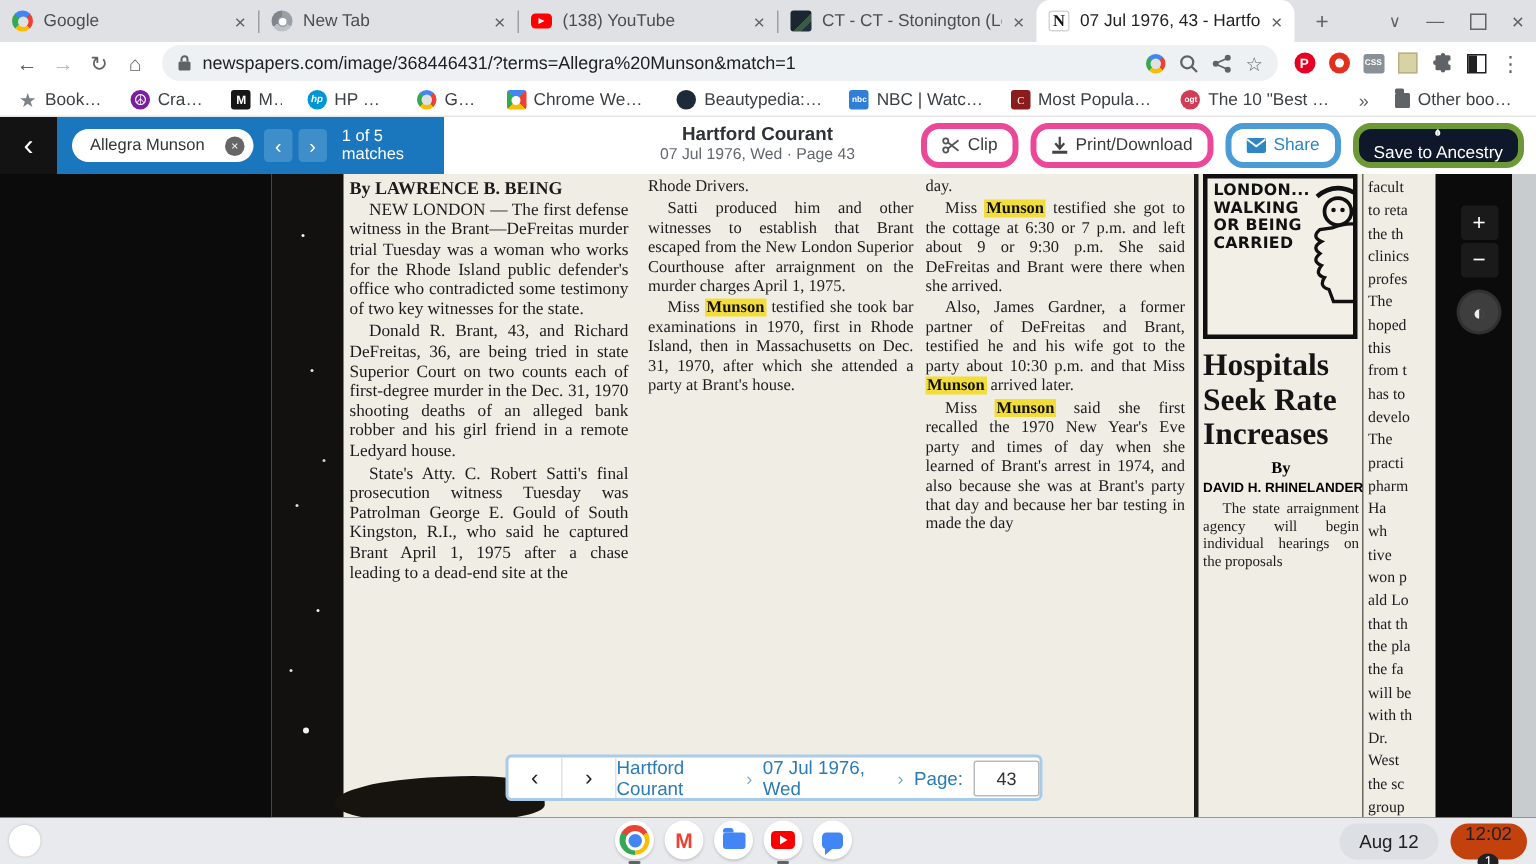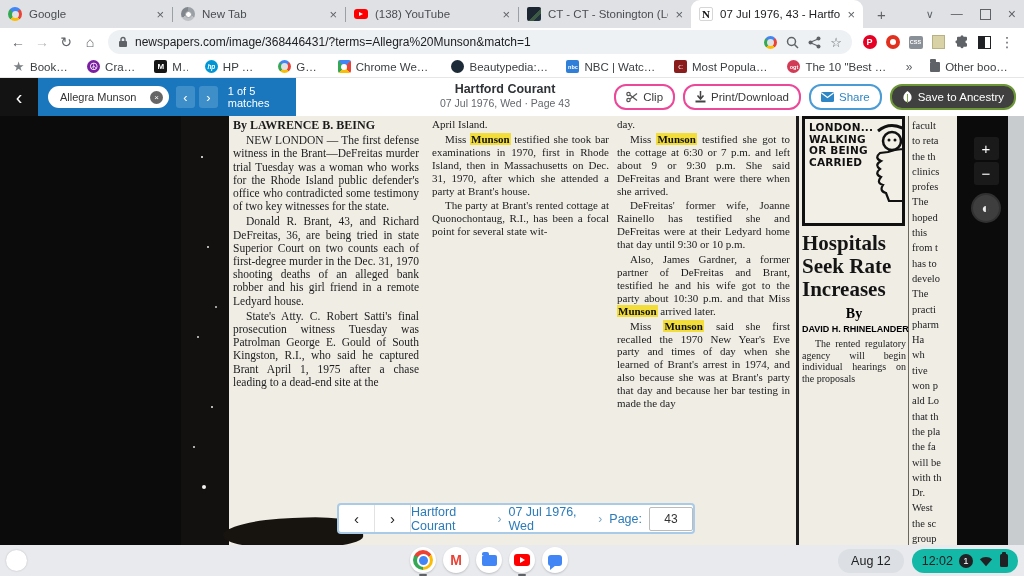--- a/index.html
+++ b/index.html
@@ -76,24 +76,24 @@
   .vh-search{width:258px;height:38px;background:#1a76bd;display:flex;align-items:center;flex:none;}
   .srch-pill{width:126px;height:22px;background:#fff;border-radius:12px;margin-left:10px;display:flex;align-items:center;padding:0 6px 0 10px;box-sizing:border-box;}
   .srch-pill input{border:0;outline:0;width:88px;font-size:11px;color:#333;background:transparent;font-family:"Liberation Sans",sans-serif;}
   .srch-clear{width:13px;height:13px;border-radius:50%;background:#666;color:#fff;font-size:8px;display:flex;align-items:center;justify-content:center;margin-left:auto;}
   .srch-nav{width:20px;height:22px;background:#3e8ec9;border-radius:3px;color:#fff;font-size:13px;display:flex;align-items:center;justify-content:center;margin-left:7px;}
   .srch-matches{color:#fff;font-size:11px;margin-left:10px;}
   .vh-title{position:absolute;left:505px;top:4px;transform:translateX(-50%);text-align:center;width:240px;}
   .vh-title .t1{font-size:12.5px;color:#2f3337;font-weight:600;}
   .vh-title .t2{font-size:10.5px;color:#63676c;margin-top:1px;}
   .vh-actions{margin-left:auto;display:flex;align-items:center;gap:8px;padding-right:8px;}
-  .pillbtn{height:22px;border:2px solid #ec4899;border-radius:12px;background:#fff;display:flex;align-items:center;gap:5px;
+  .pillbtn{height:22px;border:4px solid #ec4899;border-radius:12px;background:#fff;display:flex;align-items:center;gap:5px;
     padding:0 10px;font-size:11.5px;color:#3a3a3a;white-space:nowrap;}
   .pillbtn.share{border-color:#4b9bd5;color:#2e86c4;}
-  .pillbtn.save{background:#404040;border-color:#6d9836;color:#fff;}
+  .pillbtn.save{background:#0f172a;border-color:#6d9836;color:#fff;flex-direction:column;}
 
   
   .canvas{position:absolute;top:116px;left:0;height:429px;width:1024px;background:#0b0b0b;overflow:hidden;}
   .paper{position:absolute;left:181px;top:0;width:776px;height:429px;background:#f0ede5;}
   .film-edge{position:absolute;left:0;top:0;width:48px;height:429px;background:#13110f;}
   .film-edge::after{content:"";position:absolute;left:20px;top:40px;width:2px;height:2px;background:#fff;border-radius:50%;
     box-shadow:6px 90px 0 #e8e8e8, -4px 180px 0 #ddd, 10px 250px 0 #eee, 2px 330px 0 1px #f2f2f2, 14px 150px 0 #cfcfcf, -8px 290px 0 #e0e0e0;}
   .smudge{position:absolute;left:42px;top:402px;width:140px;height:30px;background:#17140f;border-radius:50% 40% 30% 50%;transform:rotate(-2deg);}
 
   .np{font-family:"Liberation Serif","DejaVu Serif",serif;color:#1c1c1c;text-align:justify;}
@@ -105,21 +105,21 @@
   .col3{position:absolute;left:436px;top:2px;width:173px;font-size:11px;line-height:12.9px;}
   .divider1{position:absolute;left:615px;top:0;width:3px;height:429px;background:#1c1c1c;}
   .divider2{position:absolute;left:727px;top:0;width:1px;height:429px;background:#6a675f;}
   .col4{position:absolute;left:621px;top:0;width:104px;}
   .cartoon-box{width:103px;height:110px;border:3px solid #101010;box-sizing:border-box;position:relative;overflow:hidden;background:#f2efe7;}
   .cartoon-cap{position:absolute;left:4px;top:3px;font-family:"DejaVu Sans",sans-serif;font-weight:700;font-size:10.5px;line-height:11.5px;
     white-space:pre-line;color:#111;text-align:left;letter-spacing:.2px;}
   .cartoon-fig{position:absolute;right:-8px;top:2px;}
   .headline2{font-family:"Liberation Serif",serif;font-weight:700;font-size:21px;line-height:23px;white-space:pre-line;
     color:#141414;margin-top:6px;text-align:left;}
-  .by2{font-family:"Liberation Serif",serif;font-weight:700;font-size:14px;text-align:center;margin-top:5px;}
+  .by2{font-family:"Liberation Serif",serif;font-weight:700;font-size:11px;text-align:center;margin-top:5px;}
   .byline2{font-family:Liberation Sans, sans-serif;font-weight:700;font-size:9px;text-align:center;margin:2px 0 4px 0;white-space:nowrap;}
   .col4 .body{font-size:10px;line-height:11.6px;}
   .col5{position:absolute;left:731px;top:2px;width:44px;font-size:10.5px;line-height:15.3px;white-space:pre-line;
     font-family:"Liberation Serif",serif;color:#1c1c1c;overflow:hidden;height:427px;text-align:left;}
   mark{background:#f2dd3a;color:#111;padding:0 1px;font-weight:600;}
 
   .scrollstrip{position:absolute;right:0;top:0;width:16px;height:429px;background:#c9cccf;}
 
   
   .zctrl{position:absolute;right:25px;top:21px;width:26px;display:flex;flex-direction:column;align-items:center;}
@@ -150,21 +150,21 @@
   .ic-chrome::after{content:"";width:9px;height:9px;border-radius:50%;background:#4285f4;border:2px solid #fff;}
   .ic-gmail{color:#ea4335;font-weight:700;font-size:14px;}
   .ic-folder{width:15px;height:11px;background:#4285f4;border-radius:2px;position:relative;}
   .ic-folder::before{content:"";position:absolute;top:-3px;left:0;width:7px;height:3px;background:#4285f4;border-radius:2px 2px 0 0;}
   .ic-yt{width:16px;height:12px;background:#f00;border-radius:3px;display:flex;align-items:center;justify-content:center;}
   .ic-yt::after{content:"";width:0;height:0;border-left:5px solid #fff;border-top:3px solid transparent;border-bottom:3px solid transparent;}
   .ic-chat{width:14px;height:11px;background:#4285f4;border-radius:3px;position:relative;}
   .ic-chat::after{content:"";position:absolute;bottom:-4px;left:2px;border-top:5px solid #4285f4;border-right:6px solid transparent;}
   .tray{margin-left:auto;display:flex;align-items:center;margin-right:6px;gap:8px;}
   .datepill{background:#dcdfe3;border-radius:13px;height:24px;display:flex;align-items:center;padding:0 13px;font-size:12.5px;color:#202124;}
-  .statuspill{background:#14b8a6;border-radius:13px;height:24px;display:flex;align-items:center;gap:6px;padding:0 10px;font-size:12.5px;color:#202124;}
+  .statuspill{background:#c2410c;border-radius:13px;height:24px;display:flex;align-items:center;gap:6px;padding:0 10px;font-size:12.5px;color:#202124;flex-direction:column;}
   .badge{width:14px;height:14px;border-radius:50%;background:#202124;color:#fff;font-size:9.5px;display:flex;align-items:center;justify-content:center;}
   .battery{width:8px;height:13px;background:#202124;border-radius:1.5px;position:relative;margin-left:1px;}
   .battery::before{content:"";position:absolute;top:-2px;left:2px;width:4px;height:2px;background:#202124;border-radius:1px 1px 0 0;}
 </style>
 </head>
 <body>
 
 <div class="screen">
 
   <div class="tabstrip">
@@ -364,29 +364,28 @@
       <div class="smudge"></div>
 
       <div class="np col1">
         <p class="byl">By LAWRENCE B. BEING</p>
         <p>NEW LONDON — The first defense witness in the Brant—DeFreitas murder trial Tuesday was a woman who works for the Rhode Island public defender's office who contradicted some testimony of two key witnesses for the state.</p>
         <p>Donald R. Brant, 43, and Richard DeFreitas, 36, are being tried in state Superior Court on two counts each of first-degree murder in the Dec. 31, 1970 shooting deaths of an alleged bank robber and his girl friend in a remote Ledyard house.</p>
         <p>State's Atty. C. Robert Satti's final prosecution witness Tuesday was Patrolman George E. Gould of South Kingston, R.I., who said he captured Brant April 1, 1975 after a chase leading to a dead-end site at the</p>
       </div>
 
       <div class="np col2">
-        <p class="noindent">April Island.</p>
+        <p class="noindent">Rhode Drivers.</p>
+        <p>Satti produced him and other witnesses to establish that Brant escaped from the New London Superior Courthouse after arraignment on the murder charges April 1, 1975.</p>
         <p>Miss <mark>Munson</mark> testified she took bar examinations in 1970, first in Rhode Island, then in Massachusetts on Dec. 31, 1970, after which she attended a party at Brant's house.</p>
-        <p>The party at Brant's rented cottage at Quonochontaug, R.I., has been a focal point for several state wit-</p>
       </div>
 
       <div class="np col3">
         <p class="noindent">day.</p>
         <p>Miss <mark>Munson</mark> testified she got to the cottage at 6:30 or 7 p.m. and left about 9 or 9:30 p.m. She said DeFreitas and Brant were there when she arrived.</p>
-        <p>DeFreitas' former wife, Joanne Rainello has testified she and DeFreitas were at their Ledyard home that day until 9:30 or 10 p.m.</p>
         <p>Also, James Gardner, a former partner of DeFreitas and Brant, testified he and his wife got to the party about 10:30 p.m. and that Miss <mark>Munson</mark> arrived later.</p>
         <p>Miss <mark>Munson</mark> said she first recalled the 1970 New Year's Eve party and times of day when she learned of Brant's arrest in 1974, and also because she was at Brant's party that day and because her bar testing in made the day</p>
       </div>
 
       <div class="divider1"></div>
       <div class="divider2"></div>
 
       <div class="col4">
         <div class="cartoon-box">
           <div class="cartoon-cap">LONDON...
@@ -400,21 +399,21 @@
               <circle cx="31" cy="19" r="1.5" fill="#111"></circle>
             <path d="M16 32q-6 5 1 8-7 4-1 8-6 5 1 8-5 6 2 8-4 6 3 8l3 8h16l3-8q7 2 3-8 7-2 2-8 7-3 1-8 6-4 0-8 6-4-1-8-10-7-25-1z" fill="none" stroke="#111" stroke-width="2.2"></path>
           </svg>
         </div>
         <div class="headline2">Hospitals
 Seek Rate
 Increases</div>
         <div class="by2">By</div>
         <div class="byline2">DAVID H. RHINELANDER</div>
         <div class="np body">
-          <p>The rented regulatory agency will begin individual hearings on the proposals</p>
+          <p>The state arraignment agency will begin individual hearings on the proposals</p>
         </div>
       </div>
 
       <div class="col5">facult
 to reta
 the th
 clinics
 profes
 The
 hoped

